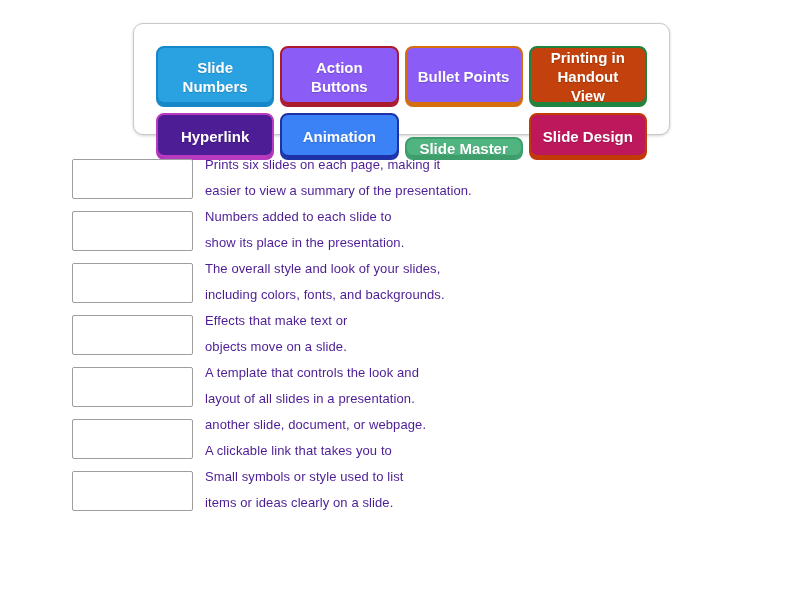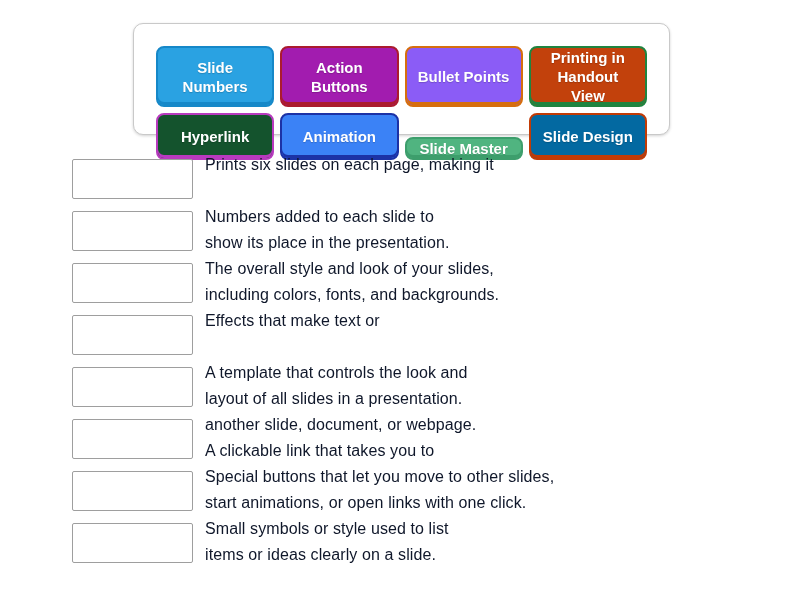--- a/index.html
+++ b/index.html
@@ -67,63 +67,64 @@
   .answer-slot {
     flex: none;
     width: 119px;
     height: 38px;
     margin: 7px 12px 0 72px;
     background: #ffffff;
     border: 1px solid #9e9e9e;
     border-radius: 2px;
   }
   .definition {
-    font-size: 16px;
+    font-size: 13px;
     line-height: 26px;
-    color: #0f172a;
+    color: #4c1d95;
     letter-spacing: 0.1px;
   }
   .definition-line { display: block; white-space: nowrap; }
 </style>
 </head>
 <body>
 
 <div class="tile-panel">
   <div class="tile" style="background-color: rgb(42, 162, 226); border-color: rgb(22, 136, 200); box-shadow: rgb(22, 136, 200) 0px -3px 0px inset;">
     <span class="tile-label">Slide Numbers</span>
   </div>
-  <div class="tile" style="background-color: #a21caf; border-color: rgb(171, 27, 46); box-shadow: rgb(171, 27, 46) 0px -3px 0px inset; align-items: center;">
+  <div class="tile" style="background-color: #8b5cf6; border-color: rgb(171, 27, 46); box-shadow: rgb(171, 27, 46) 0px -3px 0px inset; align-items: center;">
     <span class="tile-label">Action Buttons</span>
   </div>
   <div class="tile" style="background-color: #8b5cf6; border-color: rgb(214, 110, 14); box-shadow: rgb(214, 110, 14) 0px -3px 0px inset;">
     <span class="tile-label">Bullet Points</span>
   </div>
   <div class="tile" style="background-color: #c2410c; border-color: rgb(31, 132, 64); box-shadow: rgb(31, 132, 64) 0px -3px 0px inset;">
     <span class="tile-label">Printing in Handout View</span>
   </div>
-  <div class="tile" style="background-color: #14532d; border-color: rgb(184, 58, 191); box-shadow: rgb(184, 58, 191) 0px -3px 0px inset;">
+  <div class="tile" style="background-color: #4c1d95; border-color: rgb(184, 58, 191); box-shadow: rgb(184, 58, 191) 0px -3px 0px inset;">
     <span class="tile-label">Hyperlink</span>
   </div>
   <div class="tile" style="background-color: #3b82f6; border-color: rgb(28, 50, 166); box-shadow: rgb(28, 50, 166) 0px -3px 0px inset;">
     <span class="tile-label">Animation</span>
   </div>
   <div class="tile" style="background-color: rgb(80, 180, 128); border-color: rgb(61, 158, 108); box-shadow: rgb(61, 158, 108) 0px -3px 0px inset; margin-top: 24px;">
     <span class="tile-label">Slide Master</span>
   </div>
-  <div class="tile" style="background-color: #0369a1; border-color: rgb(194, 59, 6); box-shadow: rgb(194, 59, 6) 0px -3px 0px inset;">
+  <div class="tile" style="background-color: #be185d; border-color: rgb(194, 59, 6); box-shadow: rgb(194, 59, 6) 0px -3px 0px inset;">
     <span class="tile-label">Slide Design</span>
   </div>
 </div>
 
 <div class="match-list">
 
   <div class="match-row">
     <div class="answer-slot"></div>
     <div class="definition">
       <span class="definition-line">Prints six slides on each page, making it</span>
+      <span class="definition-line">easier to view a summary of the presentation.</span>
     </div>
   </div>
 
   <div class="match-row">
     <div class="answer-slot"></div>
     <div class="definition">
       <span class="definition-line">Numbers added to each slide to</span>
       <span class="definition-line">show its place in the presentation.</span>
     </div>
   </div>
@@ -133,46 +134,40 @@
     <div class="definition">
       <span class="definition-line">The overall style and look of your slides,</span>
       <span class="definition-line">including colors, fonts, and backgrounds.</span>
     </div>
   </div>
 
   <div class="match-row">
     <div class="answer-slot"></div>
     <div class="definition">
       <span class="definition-line">Effects that make text or</span>
+      <span class="definition-line">objects move on a slide.</span>
     </div>
   </div>
 
   <div class="match-row">
     <div class="answer-slot"></div>
     <div class="definition">
       <span class="definition-line">A template that controls the look and</span>
       <span class="definition-line">layout of all slides in a presentation.</span>
     </div>
   </div>
 
   <div class="match-row">
     <div class="answer-slot"></div>
     <div class="definition">
       <span class="definition-line">another slide, document, or webpage.</span>
       <span class="definition-line">A clickable link that takes you to</span>
     </div>
   </div>
 
-  <div class="match-row">
-    <div class="answer-slot"></div>
-    <div class="definition">
-      <span class="definition-line">Special buttons that let you move to other slides,</span>
-      <span class="definition-line">start animations, or open links with one click.</span>
-    </div>
-  </div>
 
   <div class="match-row">
     <div class="answer-slot"></div>
     <div class="definition">
       <span class="definition-line">Small symbols or style used to list</span>
       <span class="definition-line">items or ideas clearly on a slide.</span>
     </div>
   </div>
 
 </div>

